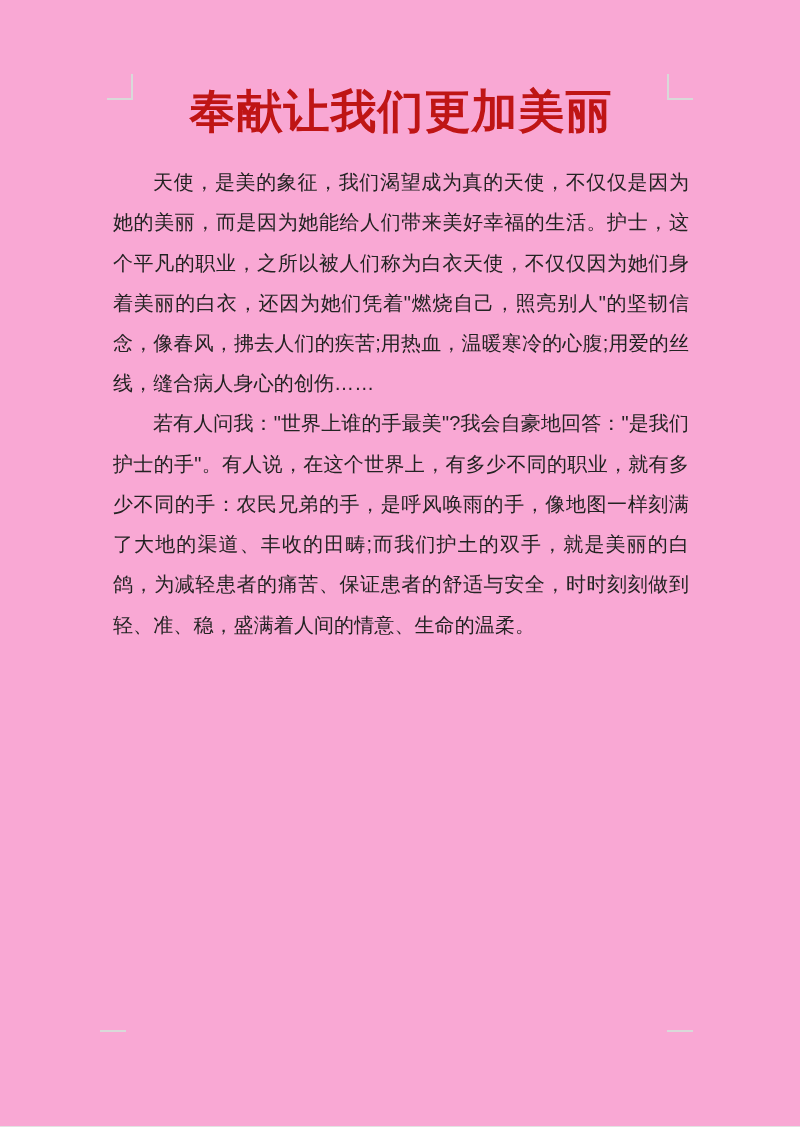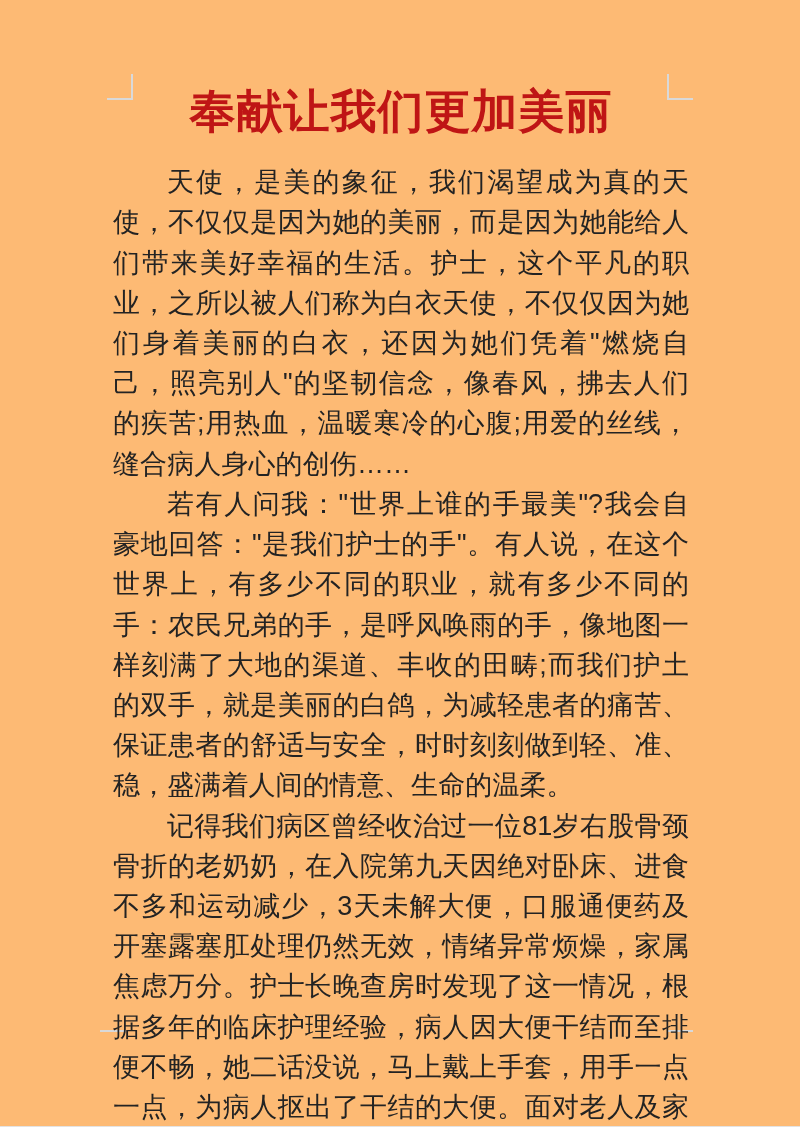--- a/index.html
+++ b/index.html
@@ -5,21 +5,21 @@
   html, body {
     margin: 0;
     padding: 0;
     background: #ffffff;
   }
 
   #page {
     position: relative;
     width: 800px;
     height: 1127px;
-    background: #fdba74;
+    background: #f9a8d4;
     overflow: hidden;
     border-bottom: 1px solid #e3e3e3;
     box-sizing: border-box;
     font-family: "Liberation Sans", "DejaVu Sans", sans-serif;
   }
 
   
   .corner-mark {
     position: absolute;
     width: 26px;
@@ -67,21 +67,21 @@
     white-space: nowrap;
   }
 
   #body-text {
     margin-top: 24px;
   }
 
   .para {
     margin: 0;
     color: #232323;
-    font-size: 27px;
+    font-size: 20px;
     line-height: 40.2px;
     text-align: justify;
     text-align-last: left;
     text-justify: inter-character;
     text-indent: 2em;
     letter-spacing: 0.1px;
   }
 </style>
 </head>
 <body>
@@ -93,17 +93,16 @@
   <div class="corner-mark corner-bl"></div>
   <div class="corner-mark corner-br"></div>
 
   <div id="content">
 
     <h1 id="doc-title">奉献让我们更加美丽</h1>
 
     <div id="body-text">
       <p class="para">天使，是美的象征，我们渴望成为真的天使，不仅仅是因为她的美丽，而是因为她能给人们带来美好幸福的生活。护士，这个平凡的职业，之所以被人们称为白衣天使，不仅仅因为她们身着美丽的白衣，还因为她们凭着"燃烧自己，照亮别人"的坚韧信念，像春风，拂去人们的疾苦;用热血，温暖寒冷的心腹;用爱的丝线，缝合病人身心的创伤……</p>
       <p class="para">若有人问我："世界上谁的手最美"?我会自豪地回答："是我们护士的手"。有人说，在这个世界上，有多少不同的职业，就有多少不同的手：农民兄弟的手，是呼风唤雨的手，像地图一样刻满了大地的渠道、丰收的田畴;而我们护土的双手，就是美丽的白鸽，为减轻患者的痛苦、保证患者的舒适与安全，时时刻刻做到轻、准、稳，盛满着人间的情意、生命的温柔。</p>
-      <p class="para">记得我们病区曾经收治过一位81岁右股骨颈骨折的老奶奶，在入院第九天因绝对卧床、进食不多和运动减少，3天未解大便，口服通便药及开塞露塞肛处理仍然无效，情绪异常烦燥，家属焦虑万分。护士长晚查房时发现了这一情况，根据多年的临床护理经验，病人因大便干结而至排便不畅，她二话没说，马上戴上手套，用手一点一点，为病人抠出了干结的大便。面对老人及家属</p>
     </div>
 
   </div>
 </div>
 
 </body></html>

